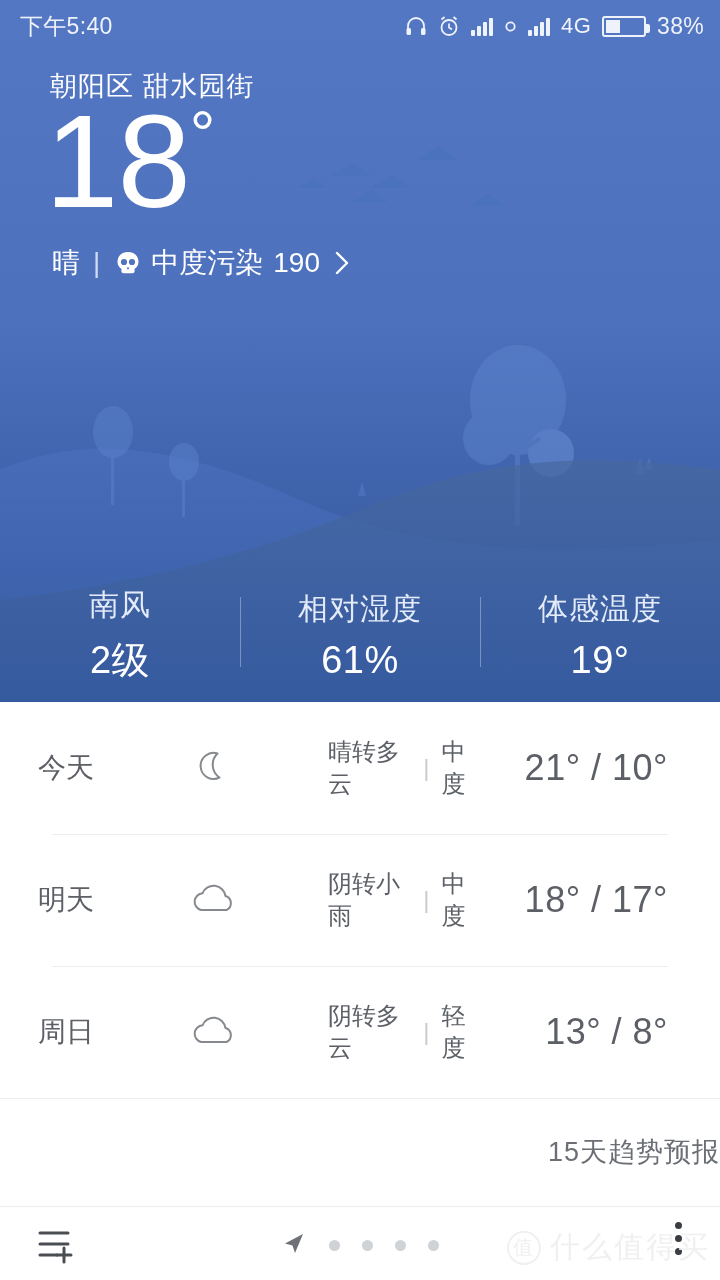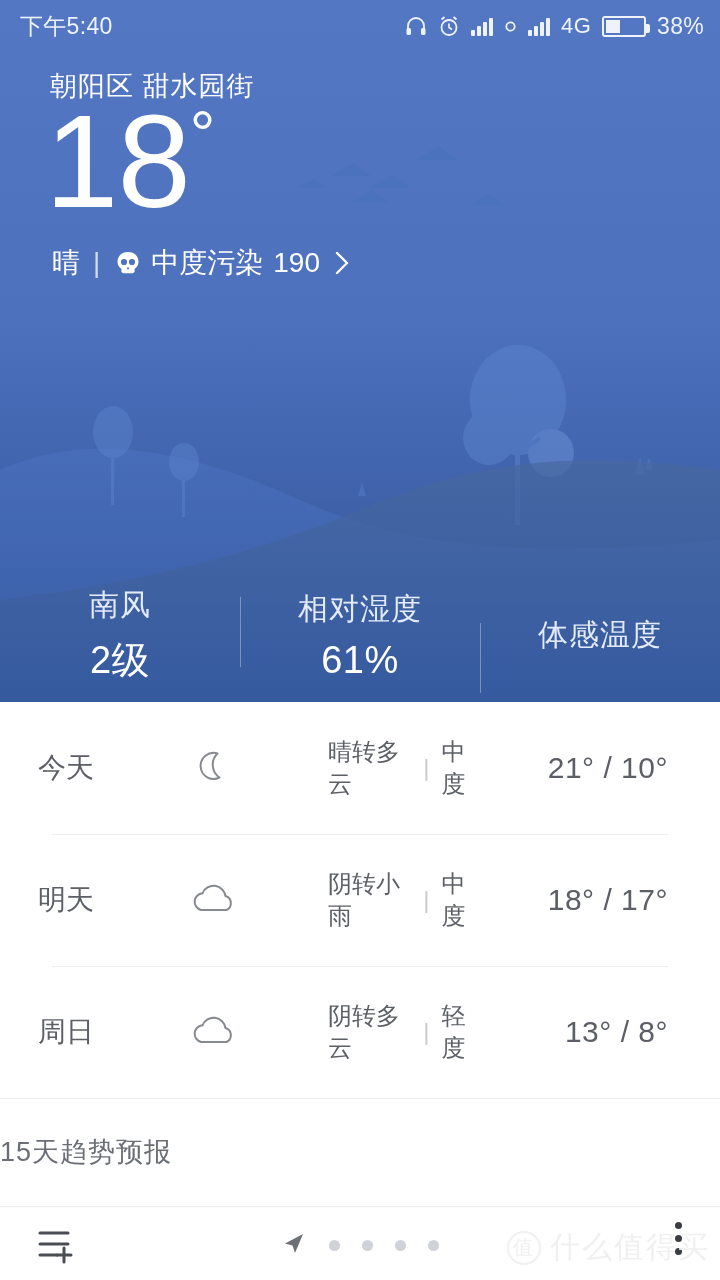--- a/index.html
+++ b/index.html
@@ -56,25 +56,25 @@
 
   
   .list { position:absolute; left:0; top:702px; width:720px; }
   .drow { height:132px; display:flex; align-items:center; padding:0 52px 0 38px; position:relative; }
   .drow + .drow::before { content:""; position:absolute; left:52px; right:52px; top:0; height:1px; background:#eceef0; }
   .d-day  { width:150px; font-size:28px; color:#5c6066; }
   .d-icon { width:92px; display:flex; align-items:center; justify-content:flex-start; }
   .d-desc { flex:1; display:flex; align-items:center; font-size:24px; color:#5c6066;margin-left:48px; }
   .d-desc .bar { color:#c8ccd1; margin:0 12px; font-weight:300; }
   .d-desc .aq { color:#5c6066; }
-  .d-temp { width:185px; text-align:right; font-size:30px; color:#5c6066; letter-spacing:.5px; white-space:nowrap;}
+  .d-temp { width:185px; text-align:right; font-size:36px; color:#5c6066; letter-spacing:.5px; white-space:nowrap;}
 
   .trend {
     position:absolute; left:0; top:1098px; width:720px; height:108px;
-    display:flex; align-items:center; justify-content:flex-start;
+    display:flex; align-items:center; justify-content:flex-end;
     font-size:27px; color:#6b6f75; letter-spacing:1px;
   }
   .trend::before { content:""; position:absolute; left:0; right:0; top:0; height:1px; background:#eceef0;}
 
   
   .bottombar { position:absolute; left:0; bottom:0; width:720px; height:74px; }
   .bottombar::before { content:""; position:absolute; left:0; right:0; top:0; height:1px; background:#ececec; }
   .bb-left { position:absolute; left:36px; top:18px; }
   .bb-center { position:absolute; left:0; right:0; top:24px; display:flex; align-items:center; justify-content:center; gap:22px;}
   .dot { width:11px; height:11px; border-radius:50%; background:#cfd2d6; }
@@ -223,20 +223,21 @@
       <div class="stat">
         <div class="lbl">南风</div>
         <div class="val">2级</div>
       </div>
       <div class="stat">
         <div class="lbl">相对湿度</div>
         <div class="val">61%</div>
       </div>
       <div class="stat">
         <div class="lbl">体感温度</div>
+        <div class="val">19°</div>
       </div>
     </div>
   </div>
 
   <div class="list">
 
     <div class="drow">
       <div class="d-day">今天</div>
       <div class="d-icon">
         <svg width="48" height="48" viewBox="0 0 48 48">

